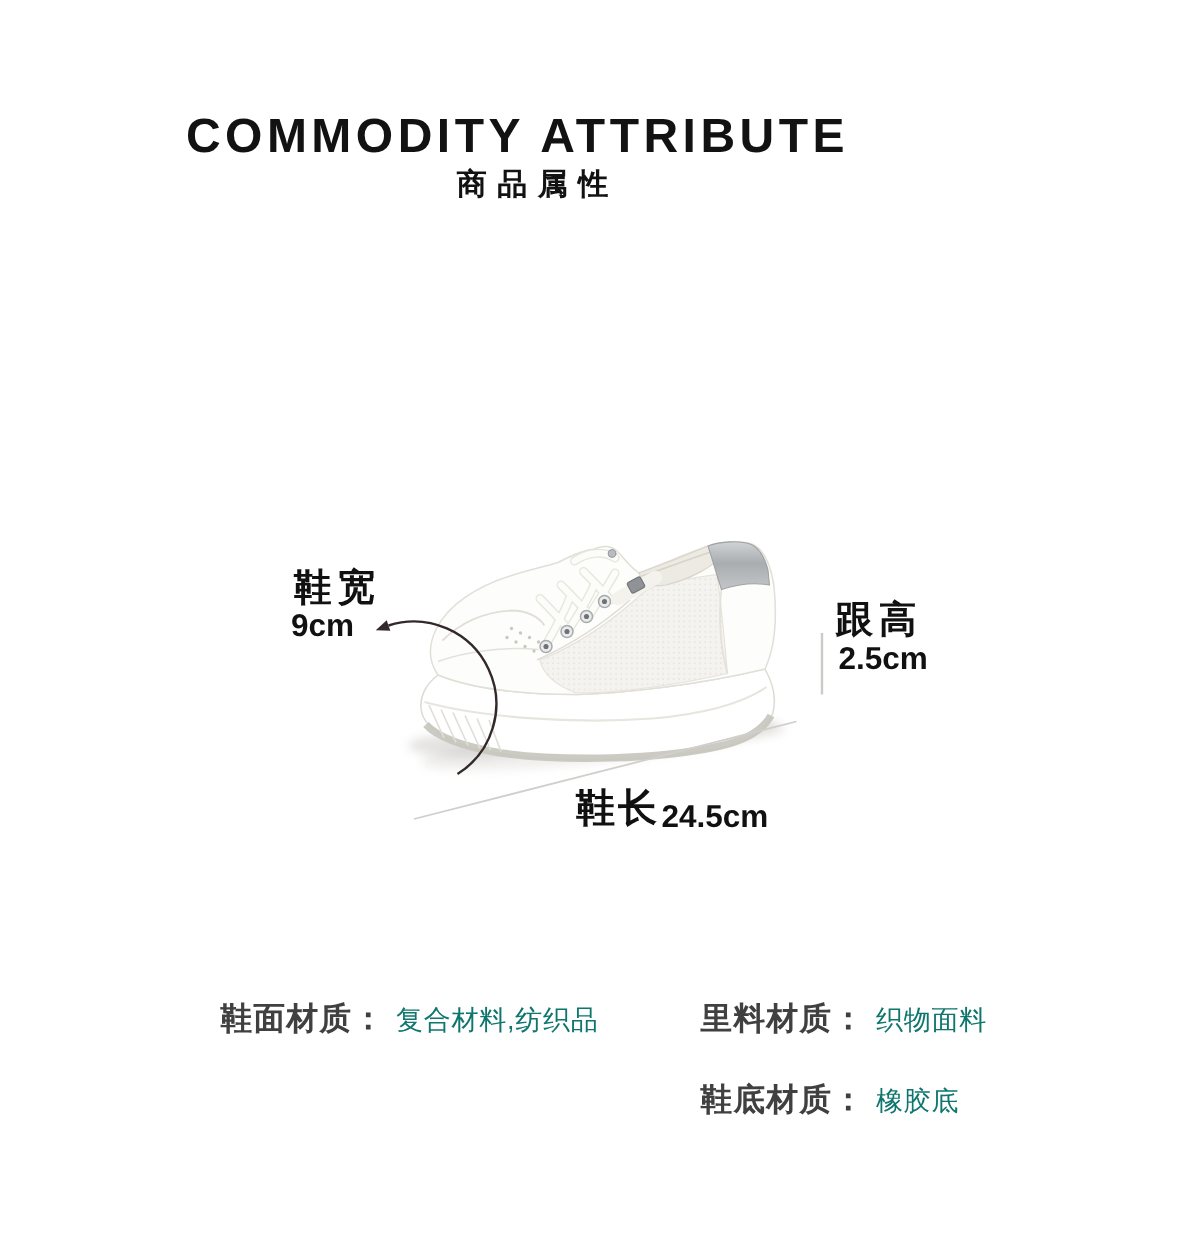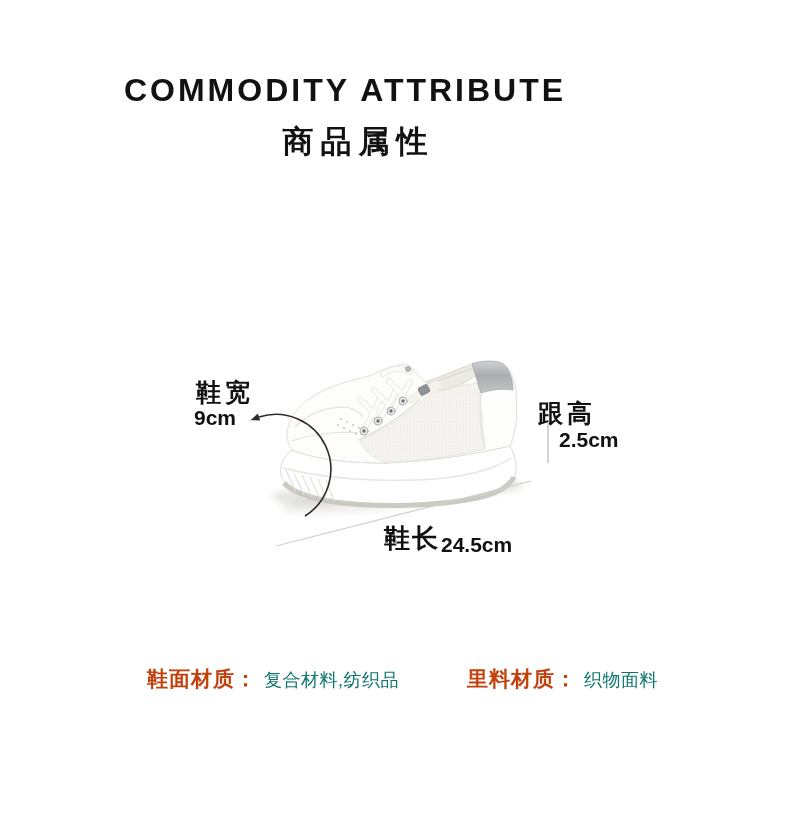--- a/index.html
+++ b/index.html
@@ -3,28 +3,28 @@
 <meta charset="utf-8">
 <style>
   html,body{margin:0;padding:0;background:#fff;}
   .page{
     position:relative;width:690px;height:825px;background:#ffffff;overflow:hidden;
     font-family:"Liberation Sans","DejaVu Sans",sans-serif;color:#141414;border-radius:23px;
   }
   .abs{position:absolute;}
   .centered{left:0;right:0;text-align:center;}
   .title{top:72px;font-size:32px;font-weight:700;letter-spacing:3px;color:#121212;}
-  .subtitle{top:121px;font-size:31px;font-weight:700;letter-spacing:7px;text-indent:7px;color:#121212;margin-left:20px;}
+  .subtitle{top:109px;font-size:20px;font-weight:700;letter-spacing:7px;text-indent:7px;color:#121212;margin-left:20px;}
   .dim-label{font-weight:700;color:#111;line-height:1;}
   .dim-cn{font-size:25px;letter-spacing:4px;}
   .dim-val{font-size:21px;}
   .len-cn{font-size:26px;letter-spacing:2px;}
   .note{top:602px;font-size:20px;color:#9f9f9f;letter-spacing:0.5px;}
   .mat-row{white-space:nowrap;}
-  .mat-label{font-size:21px;font-weight:700;color:#c2410c;letter-spacing:1px;}
+  .mat-label{font-size:21px;font-weight:700;color:#404040;letter-spacing:1px;}
   .mat-value{font-size:18px;color:#0f766e;margin-left:7px;letter-spacing:0.5px;}
   svg.layer{position:absolute;left:0;top:0;pointer-events:none;}
 </style>
 </head>
 <body>
 
 <div class="page">
 
   <div class="abs centered title">COMMODITY ATTRIBUTE</div>
   <div class="abs centered subtitle">商品属性</div>
@@ -148,27 +148,30 @@
     </g>
     <g>
       <path d="M259 417 A55 55 0 0 1 305 516" fill="none" stroke="#33292a" stroke-width="1.6"></path>
       <polygon points="250.5,420.2 260.2,420.5 257.8,413.5" fill="#33292a"></polygon>
     </g>
   </svg>
 
   <div class="abs dim-label dim-cn" style="left:196px;top:380px;">鞋宽</div>
   <div class="abs dim-label dim-val" style="left:194px;top:407px;">9cm</div>
 
-  <div class="abs dim-label dim-cn" style="left:538px;top:401px;">跟高</div>
+  <div class="abs dim-label dim-cn" style="left:557px;top:401px;">跟高</div>
   <div class="abs dim-label dim-val" style="left:559px;top:429px;">2.5cm</div>
 
   <div class="abs dim-label len-cn" style="left:384px;top:525px;">鞋长</div>
   <div class="abs dim-label dim-val" style="left:441px;top:534px;">24.5cm</div>
 
 
   <div class="abs mat-row" style="left:147px;top:665px;">
     <span class="mat-label">鞋面材质：</span><span class="mat-value">复合材料,纺织品</span>
   </div>
   <div class="abs mat-row" style="left:467px;top:665px;text-align:right;">
     <span class="mat-label">里料材质：</span><span class="mat-value">织物面料</span>
   </div>
+  <div class="abs mat-row" style="left:467px;top:719px;">
+    <span class="mat-label">鞋底材质：</span><span class="mat-value">橡胶底</span>
+  </div>
 
 </div>
 
 </body></html>

